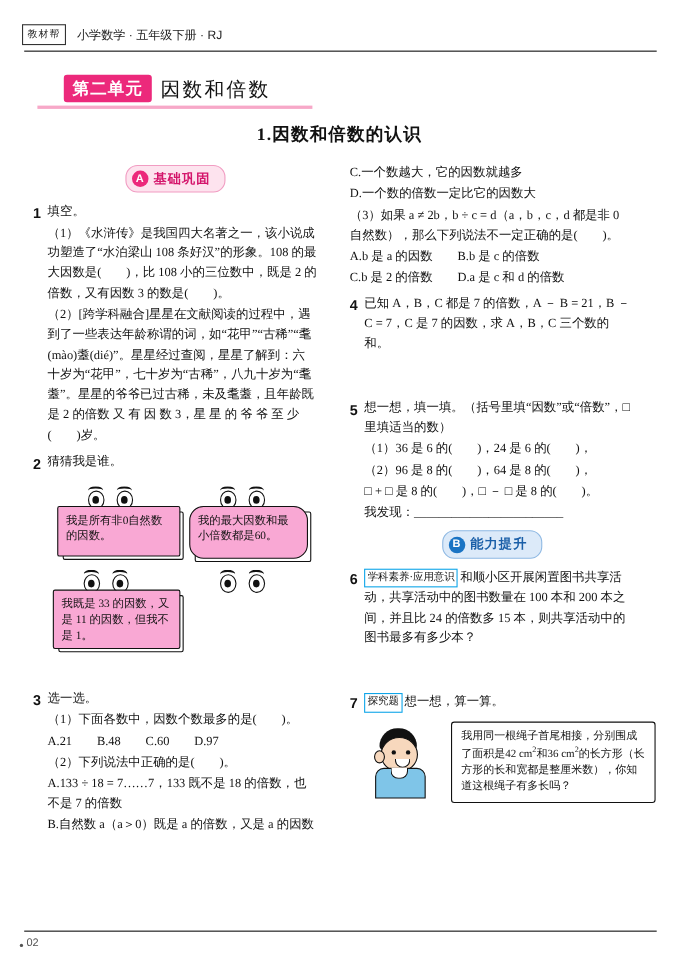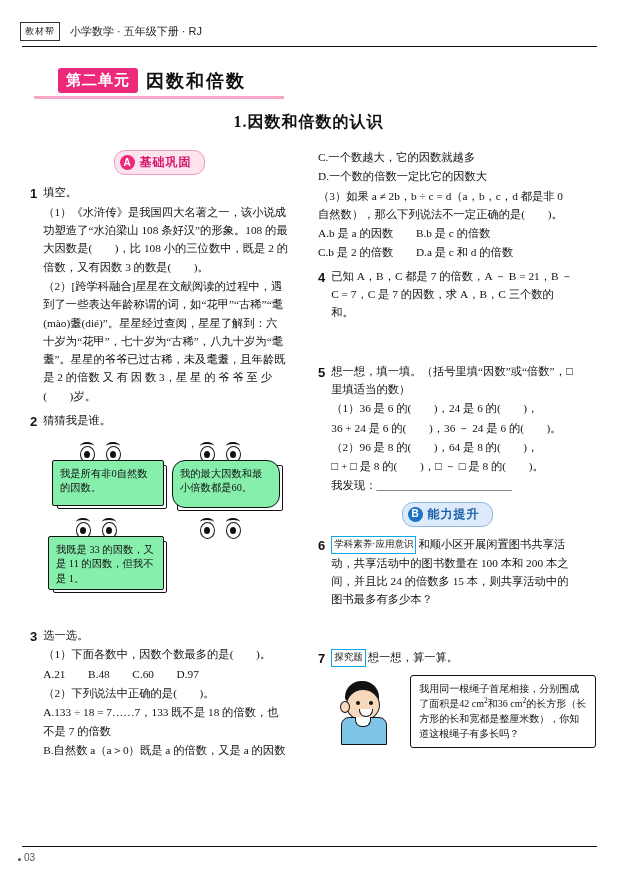--- a/index.html
+++ b/index.html
@@ -34,21 +34,21 @@
   
   .unit {
     position:absolute; left:34px; top:68px; display:flex; align-items:center; gap:8px;padding-left:24px;
   }
   .unit-tag {
     background:#ec297b; color:#fff; font-size:15px; font-weight:bold;
     padding:3px 8px; border-radius:3px; letter-spacing:1px;
     font-family:"Liberation Sans", sans-serif;
   }
   .unit-name {
-    font-size:18px; font-weight:bold; color:#111; letter-spacing:2px;
+    font-size:18px; font-weight:normal; color:#111; letter-spacing:2px;
   }
   .unit-underline {
     position:absolute; left:34px; top:96px; width:250px; height:3px; background:#f7a8c8;
   }
   .sec-title {
     position:absolute; left:0; top:112px; width:617px; text-align:center;
     font-size:16px; font-weight:bold; letter-spacing:1px;
   }
   
   .col {
@@ -78,21 +78,21 @@
   .q { display:flex; gap:3px; margin-top:5px; }
   .q .qbody { flex:1; }
   .tag {
     display:inline-block; border:1px solid #0ea5e9; font-size:9.5px; padding:0 2px;
     margin-right:2px; vertical-align:1px;
   }
 
   
   .banner-area { position:relative; height:185px; margin-top:4px; }
   .banner {
-    position:absolute; border:1.6px solid #111; background:#86efac;
+    position:absolute; border:1.6px solid #111; background:#f9a8d4;
     border-radius:2px; font-size:10.3px; line-height:1.4; padding:6px 7px;
     box-sizing:border-box;
   }
   .banner:after {
     content:""; position:absolute; left:4px; right:-4px; top:4px; bottom:-4px;
     border:1.6px solid #111; z-index:-1; border-radius:2px; background:#fff;
   }
   .b1 { left:22px; top:24px; width:112px; height:46px; }
   .b2 { left:142px; top:24px; width:108px; height:48px;border-radius:13px; }
   .b3 { left:18px; top:100px; width:116px; height:54px; }
@@ -248,21 +248,20 @@
         <p>已知 A，B，C 都是 7 的倍数，A － B = 21，B － C = 7，C 是 7 的因数，求 A，B，C 三个数的和。</p>
         <div class="spacer-lines"></div>
       </div>
     </div>
 
     <div class="q">
       <span class="qnum">5</span>
       <div class="qbody">
         <p>想一想，填一填。（括号里填“因数”或“倍数”，□里填适当的数）</p>
         <p>（1）36 是 6 的(　　)，24 是 6 的(　　)，</p>
-        <p>36 + 24 是 6 的(　　)，36 － 24 是 6 的(　　)。</p>
         <p>（2）96 是 8 的(　　)，64 是 8 的(　　)，</p>
         <p>□ + □ 是 8 的(　　)，□ － □ 是 8 的(　　)。</p>
         <p>我发现：________________________</p>
       </div>
     </div>
 
     <div class="pill-row" style="margin-top:6px;">
       <div class="pill blue">
         <span class="letter">B</span>
         <span class="ptxt">能力提升</span>
@@ -300,14 +299,14 @@
           <div class="bubble7">
             <span>我用同一根绳子首尾相接，分别围成了面积是</span><span>42 cm</span><span class="sup">2</span><span>和</span><span>36 cm</span><span class="sup">2</span><span>的长方形（长方形的长和宽都是整厘米数），你知道这根绳子有多长吗？</span>
           </div>
         </div>
       </div>
     </div>
   </div>
 
   <div class="ftr-rule"></div>
   <div class="ftr-dot"></div>
-  <div class="ftr-num">03</div>
+  <div class="ftr-num">02</div>
 </div>
 
 </body></html>

